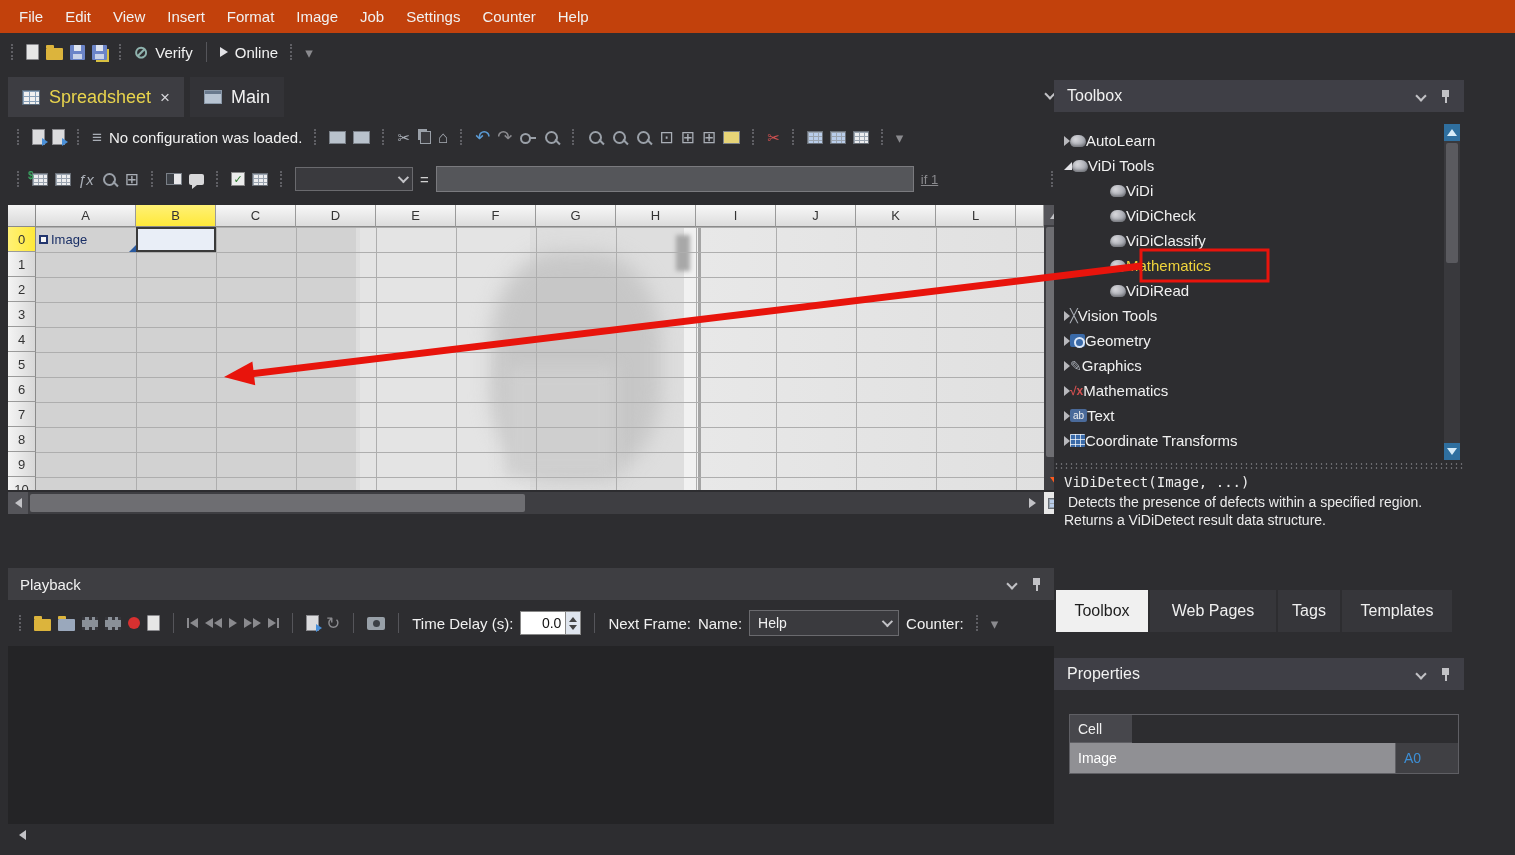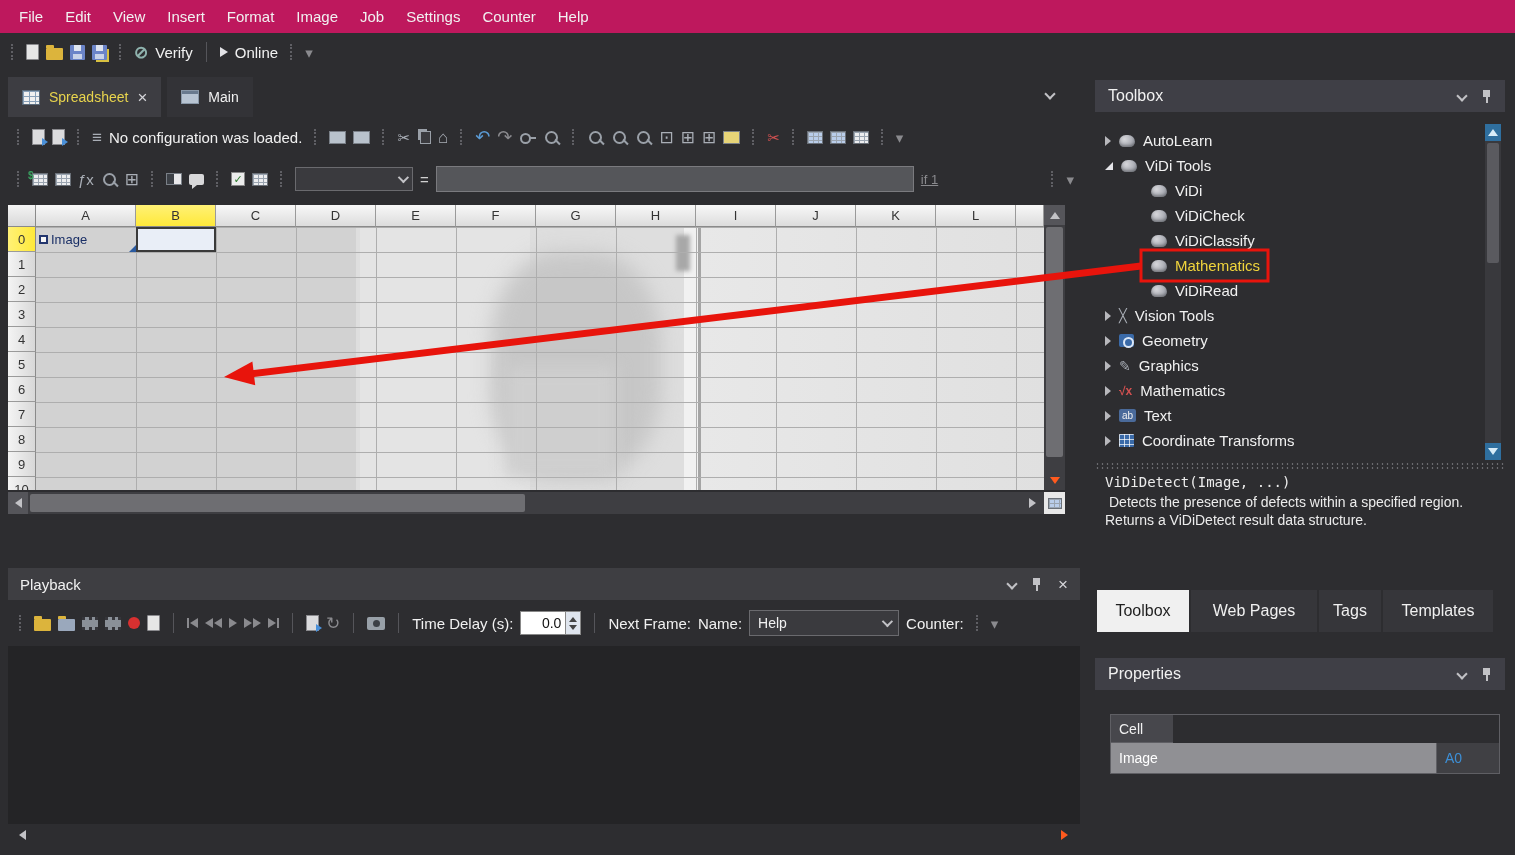--- a/index.html
+++ b/index.html
@@ -58,28 +58,28 @@
 .tl{width:0;height:0;border-top:5px solid transparent;border-bottom:5px solid transparent;border-right:8px solid #8a8a8e}
 .tr{width:0;height:0;border-top:5px solid transparent;border-bottom:5px solid transparent;border-left:8px solid #8a8a8e}
 .vb{width:2px;height:10px;background:#8a8a8e}
 .pcb{display:inline-flex;align-items:center;gap:1px;flex:none}
 .arr-u{width:0;height:0;border-left:5px solid transparent;border-right:5px solid transparent;border-bottom:7px solid #c2c2c6}
 .arr-d{width:0;height:0;border-left:5px solid transparent;border-right:5px solid transparent;border-top:7px solid #c2c2c6}
 .arr-l{width:0;height:0;border-top:5px solid transparent;border-bottom:5px solid transparent;border-right:7px solid #c2c2c6}
 .arr-r{width:0;height:0;border-top:5px solid transparent;border-bottom:5px solid transparent;border-left:7px solid #c2c2c6}
 .arr-d.orange{border-top-color:#ff5a1e}.arr-r.orange{border-left-color:#ff5a1e}
 
-.menubar{left:0;top:0;width:1515px;height:33px;display:flex;align-items:center;padding-left:8px;background:#be185d}
+.menubar{left:0;top:0;width:1515px;height:33px;display:flex;align-items:center;padding-left:8px;background:#c2410c}
 .menu-item{padding:0 11px;line-height:33px;cursor:default}
 .toolbar1{left:0;top:33px;width:1515px;height:38px;display:flex;align-items:center;padding-left:6px;gap:7px;background:#2d2d30}
 
 .tabstrip{left:8px;top:75px;width:1072px;height:42px;background:#2d2d30;display:flex;align-items:flex-end}
 .doc-tab{height:40px;display:flex;align-items:center;gap:9px;padding:0 14px;background:#333337}
 .doc-tab.active{background:#3d3d42}
-.doc-tab .lbl{font-size:14px}
+.doc-tab .lbl{font-size:18px}
 .doc-tab.active .lbl{color:#e8d44d}
 .toolbar2{left:8px;top:117px;width:1072px;height:40px;background:#2d2d30;display:flex;align-items:center;padding-left:4px;gap:7px}
 .toolbar3{left:8px;top:159px;width:1072px;height:40px;background:#2d2d30;display:flex;align-items:center;padding-left:4px;gap:7px}
 .ddl{width:118px;height:24px;background:#3a3a3e;border:1px solid #6a6a6e;display:flex;align-items:center;justify-content:flex-end;padding:0 6px}
 .formula{width:478px;height:26px;background:#55565a;border:1px solid #7a7a7e}
 .iflink{color:#8a8a8e;font-size:13px;text-decoration:underline}
 
 .grid-wrap{left:8px;top:205px;width:1057px;height:285px;background:#3e3e42}
 .corner{left:0;top:0;width:28px;height:22px;background:linear-gradient(#f4f4f4,#d8d8d8);border-right:1px solid #8a8a8a;border-bottom:1px solid #8a8a8a}
 .colhdrs{left:28px;top:0;height:22px;width:1008px;display:flex}
@@ -106,25 +106,25 @@
 .pb-hdr .ttl{font-size:15px}
 .pb-tools{left:0;top:32px;width:1072px;height:46px;background:#2d2d30;display:flex;align-items:center;padding-left:6px;gap:7px}
 .pb-body{left:0;top:78px;width:1072px;height:178px;background:#242426}
 .pb-scroll{left:0;top:256px;width:1072px;height:22px;background:#2d2d30}
 .td-input{width:46px;height:24px;background:#fff;color:#111;border:1px solid #888;text-align:right;padding-right:4px;font-size:14px;font-family:"Liberation Sans",sans-serif}
 .spin{width:15px;height:24px;background:#dfe5ee;border:1px solid #888;border-left:none;display:flex;flex-direction:column;align-items:center;justify-content:center;gap:3px}
 .spin i{width:0;height:0;border-left:4px solid transparent;border-right:4px solid transparent;display:block}
 .spin .u{border-bottom:5px solid #444}.spin .d{border-top:5px solid #444}
 .pb-select{width:150px;height:26px;background:#3a3a3e;border:1px solid #6a6a6e;display:flex;align-items:center;justify-content:space-between;padding:0 8px;font-size:14px}
 
-.rp{left:1095px;top:78px;width:410px;height:777px;background:#2d2d30}
+.rp{left:1054px;top:78px;width:410px;height:777px;background:#2d2d30}
 .rp-hdr{width:410px;height:32px;background:#3f3f46;display:flex;align-items:center;padding:0 13px}
 .rp-hdr .ttl{font-size:16px}
 .hdr-icons{margin-left:auto;display:flex;align-items:center;gap:16px}
-.tree-row{left:0;height:25px;width:388px;display:flex;align-items:center;gap:8px;padding-left:10px}
+.tree-row{left:0;height:25px;width:388px;display:flex;align-items:center;gap:0;padding-left:10px}
 .tree-row.lv1{padding-left:56px}
 .tree-label{font-size:15px}
 .tree-label.hl{color:#f0d43c}
 .tree-scroll{left:390px;top:46px;width:16px;height:336px;background:#39393d}
 .bluebtn{background:#2f6f9f}
 .dots{left:0;top:384px;width:410px;height:8px;background-image:radial-gradient(#6a6a6e 1px,transparent 1.2px);background-size:5px 4px}
 .desc-sig{left:10px;top:396px;font-family:"DejaVu Sans Mono",monospace;font-size:14px;color:#ececec}
 .desc-l{font-size:14px;color:#ececec}
 .ptabs{left:2px;top:512px;display:flex;gap:2px}
 .ptab{height:42px;display:flex;align-items:center;justify-content:center;background:#36363a;color:#f0f0f0;font-size:16px}
@@ -217,21 +217,21 @@
     <span class="ico-tbl blue"></span>
     <span class="ico-tbl"></span>
     <span class="grip"></span>
     <span class="ico c-dim">▾</span>
   </div>
 
   <div class="abs toolbar3">
     <span class="grip"></span>
     <span class="ico-tbl ico-money"></span>
     <span class="ico-tbl"></span>
-    <span class="ico" style="">ƒx</span>
+    <span class="ico" style="font-style:italic">ƒx</span>
     <span class="lens"></span>
     <span class="ico" style="font-size:17px">⊞</span>
     <span class="grip"></span>
     <span class="ico-imgbw"></span>
     <span class="ico-comment"></span>
     <span class="grip"></span>
     <span class="ico-checkbox">✓</span>
     <span class="ico-tbl"></span>
     <span class="grip"></span>
     <div class="ddl">

